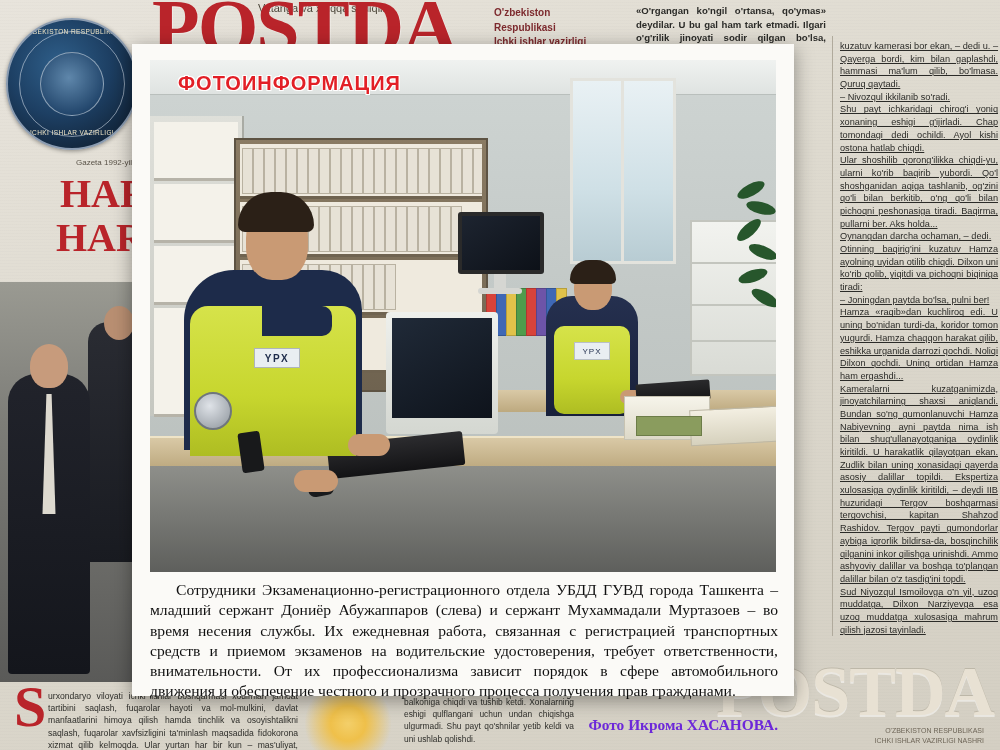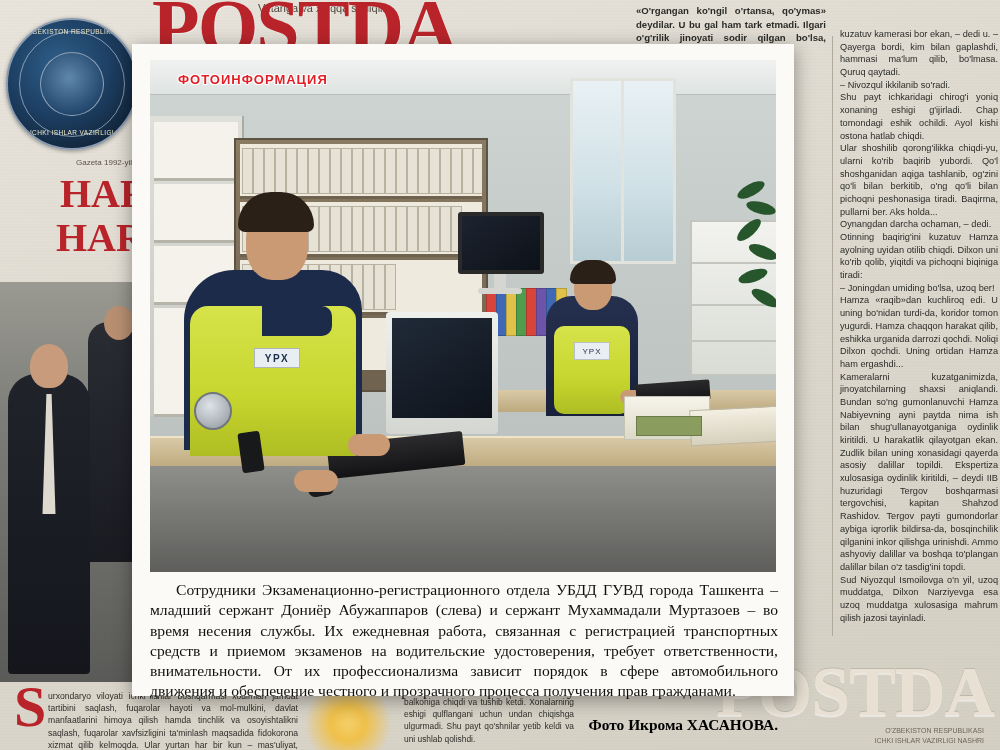--- a/index.html
+++ b/index.html
@@ -192,22 +192,23 @@
   #col-top-right {
     left: 636px;
     top: 4px;
     width: 190px;
     font-weight: bold;
     font-size: 9.6px;
     line-height: 1.42;
   }
   #col-right-main {
     left: 840px;
-    top: 28px;
+    top: 40px;
     width: 158px;
+    text-decoration: underline;
   }
 
   .col-divider {
     position: absolute;
     background: #b0aa9c;
     width: 1px;
   }
 
   
   #bottom-left-block {
@@ -401,21 +402,21 @@
   .skin { background: #c99a74; }
   .hair { background: #2b2017; }
 
   
   #fotoinfo-badge {
     position: absolute;
     left: 28px;
     top: 12px;
     font-family: "Liberation Sans", sans-serif;
     font-weight: bold;
-    font-size: 13px;
+    font-size: 20px;
     letter-spacing: 1px;
     color: #e21f26;
     text-shadow: 1px 1px 0 #ffffff, -1px -1px 0 #ffffff, 1px -1px 0 #ffffff, -1px 1px 0 #ffffff;
     z-index: 5;
   }
   #caption {
     position: absolute;
     left: 18px;
     top: 536px;
     width: 628px;
@@ -426,40 +427,45 @@
     text-align: justify;
     text-indent: 26px;
   }
   #photo-credit {
     position: absolute;
     right: 16px;
     top: 672px;
     font-family: "Liberation Serif", serif;
     font-weight: bold;
     font-size: 15.4px;
-    color: #000000;
+    color: #6d28d9;
   }
 </style>
 </head>
 <body>
 
 <div id="newspaper-bg">
 
   <div class="paper-texture"></div>
 
   <div id="emblem">
     <div class="emblem-ring"></div>
     <div class="emblem-top-text">O'ZBEKISTON RESPUBLIKASI</div>
     <div class="emblem-center"></div>
     <div class="emblem-bottom-text">ICHKI ISHLAR VAZIRLIGI</div>
   </div>
 
   <div id="masthead-kicker">Vatanga va xalqqa sodiqlik</div>
   <div id="masthead-title">POSTDA</div>
 
+  <div id="masthead-sub">
+    <div>O'zbekiston</div>
+    <div>Respublikasi</div>
+    <div>Ichki ishlar vazirligi</div>
+  </div>
 
   <div id="gazeta-line">Gazeta 1992-yil 15-yanvardan chiqa boshlagan</div>
   <div id="har-block">
     <div>HAR</div>
     <div class="l2">HAR</div>
   </div>
 
   <div id="left-photo">
     <div class="wall"></div>
     <div class="figure-b"></div>
@@ -469,25 +475,25 @@
     <div class="head-a"></div>
   </div>
 
   <div id="col-top-right" class="col-text">«O'rgangan ko'ngil o'rtansa, qo'ymas» deydilar. U bu gal ham tark etmadi. Ilgari o'g'rilik jinoyati sodir qilgan bo'lsa, bunisi hammasidan oshib tushdi...</div>
 
   <div class="col-divider" style="left:832px; top:36px; height:600px;"></div>
 
   <div id="col-right-main" class="col-text">
     <div>kuzatuv kamerasi bor ekan, – dedi u. – Qayerga bordi, kim bilan gaplashdi, hammasi ma'lum qilib, bo'lmasa. Quruq qaytadi.</div>
     <div>– Nivozqul ikkilanib so'radi.</div>
-    <div>Shu payt ichkaridagi chirog'i yoniq xonaning eshigi g'ijirladi. Chap tomondagi eshik ochildi. Ayol kishi ostona hatlab chiqdi.</div>
+    <div>Shu payt ichkaridagi chirog'i yoniq xonaning eshigi g'ijirladi. Chap tomondagi dedi ochildi. Ayol kishi ostona hatlab chiqdi.</div>
     <div>Ular shoshilib qorong'ilikka chiqdi-yu, ularni ko'rib baqirib yubordi. Qo'l shoshganidan aqiga tashlanib, og'zini qo'li bilan berkitib, o'ng qo'li bilan pichoqni peshonasiga tiradi. Baqirma, pullarni ber. Aks holda...</div>
     <div>Oynangdan darcha ochaman, – dedi.</div>
     <div>Otinning baqirig'ini kuzatuv Hamza ayolning uyidan otilib chiqdi. Dilxon uni ko'rib qolib, yiqitdi va pichoqni biqiniga tiradi:</div>
-    <div>– Joningdan umiding bo'lsa, uzoq ber!</div>
+    <div>– Joningdan paytda bo'lsa, pulni ber!</div>
     <div>Hamza «raqib»dan kuchliroq edi. U uning bo'nidan turdi-da, koridor tomon yugurdi. Hamza chaqqon harakat qilib, eshikka urganida darrozi qochdi. Noliqi Dilxon qochdi. Uning ortidan Hamza ham ergashdi...</div>
     <div>Kameralarni kuzatganimizda, jinoyatchilarning shaxsi aniqlandi. Bundan so'ng gumonlanuvchi Hamza Nabiyevning ayni paytda nima ish bilan shug'ullanayotganiga oydinlik kiritildi. U harakatlik qilayotgan ekan. Zudlik bilan uning xonasidagi qayerda asosiy dalillar topildi. Ekspertiza xulosasiga oydinlik kiritildi, – deydi IIB huzuridagi Tergov boshqarmasi tergovchisi, kapitan Shahzod Rashidov. Tergov payti gumondorlar aybiga iqrorlik bildirsa-da, bosqinchilik qilganini inkor qilishga urinishdi. Ammo ashyoviy dalillar va boshqa to'plangan dalillar bilan o'z tasdig'ini topdi.</div>
     <div>Sud Niyozqul Ismoilovga o'n yil, uzoq muddatga, Dilxon Narziyevga esa uzoq muddatga xulosasiga mahrum qilish jazosi tayinladi.</div>
   </div>
 
 
   <div id="sun-graphic"></div>
   <div id="dropcap">S</div>
   <div id="bottom-left-block">urxondaryo viloyati ichki ishlar boshqarmasi xodimlari jamoat tartibini saqlash, fuqarolar hayoti va mol-mulkini, davlat manfaatlarini himoya qilish hamda tinchlik va osoyishtalikni saqlash, fuqarolar xavfsizligini ta'minlash maqsadida fidokorona xizmat qilib kelmoqda. Ular yurtan har bir kun – mas'uliyat, halollik va insonparvarlik bilan o'tadi.</div>
   <div id="bottom-mid-block">balkoniga chiqdi va tushib ketdi. Xonalarning eshigi qulflangani uchun undan chiqishga ulgurmadi. Shu payt qo'shnilar yetib keldi va uni ushlab qolishdi.</div>

